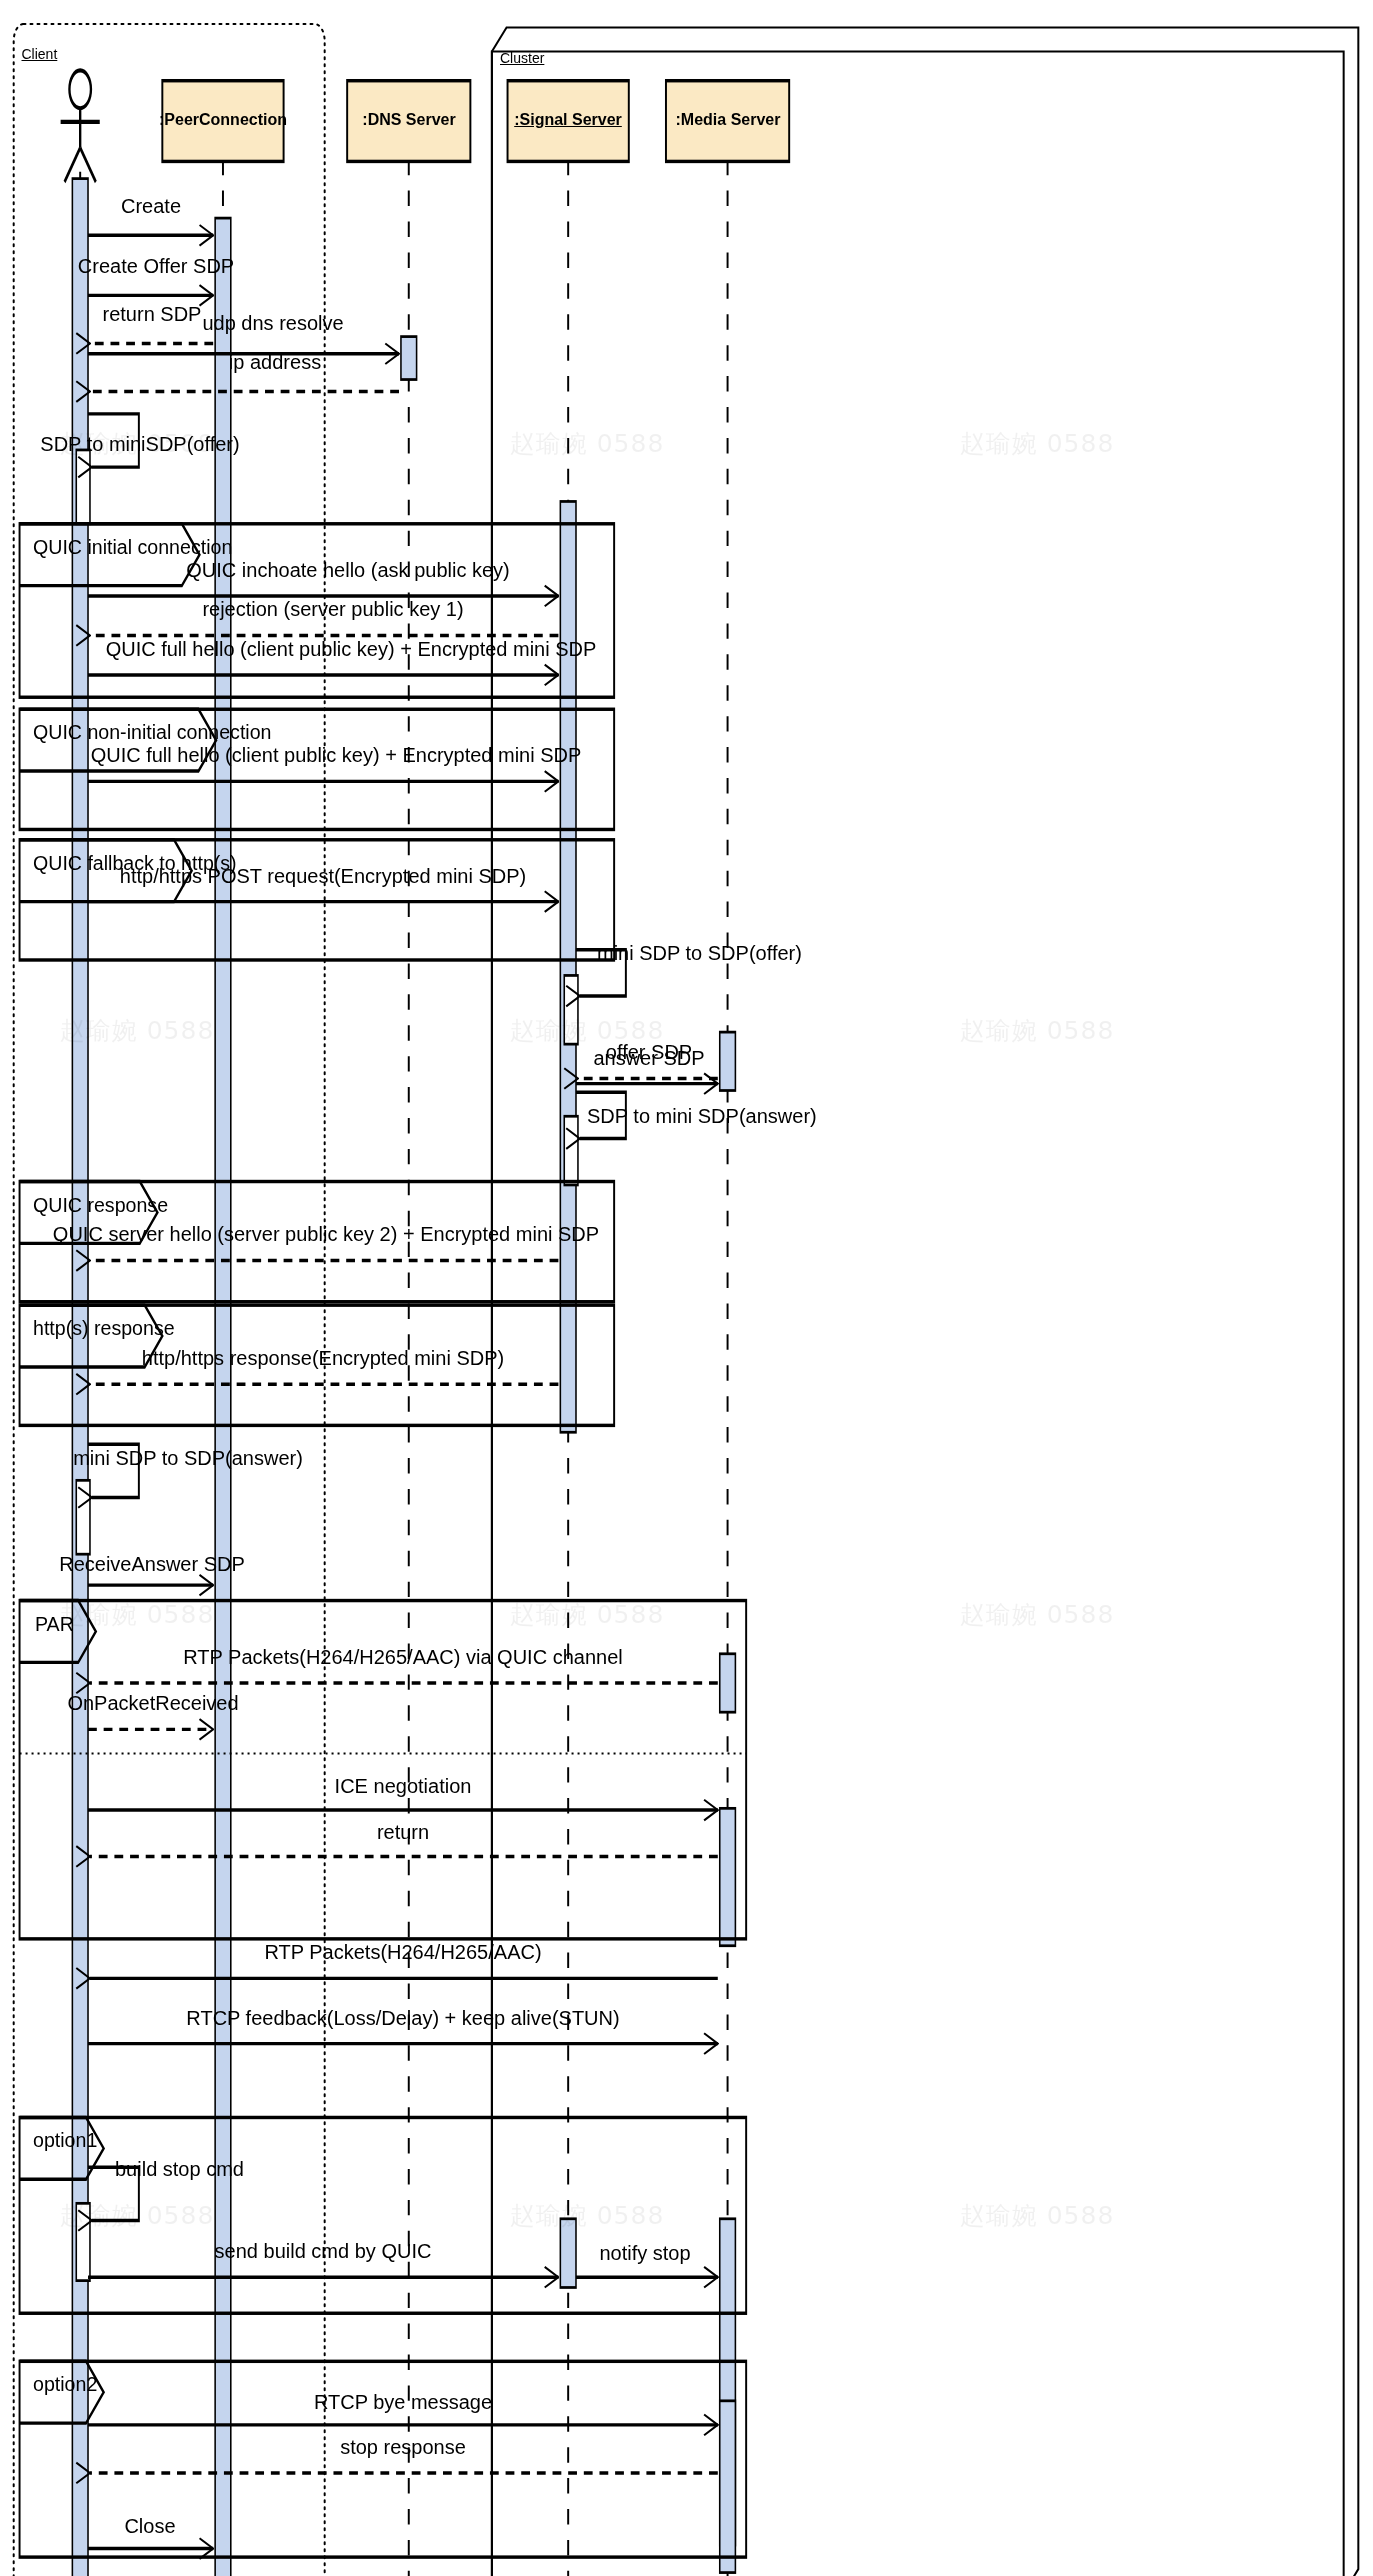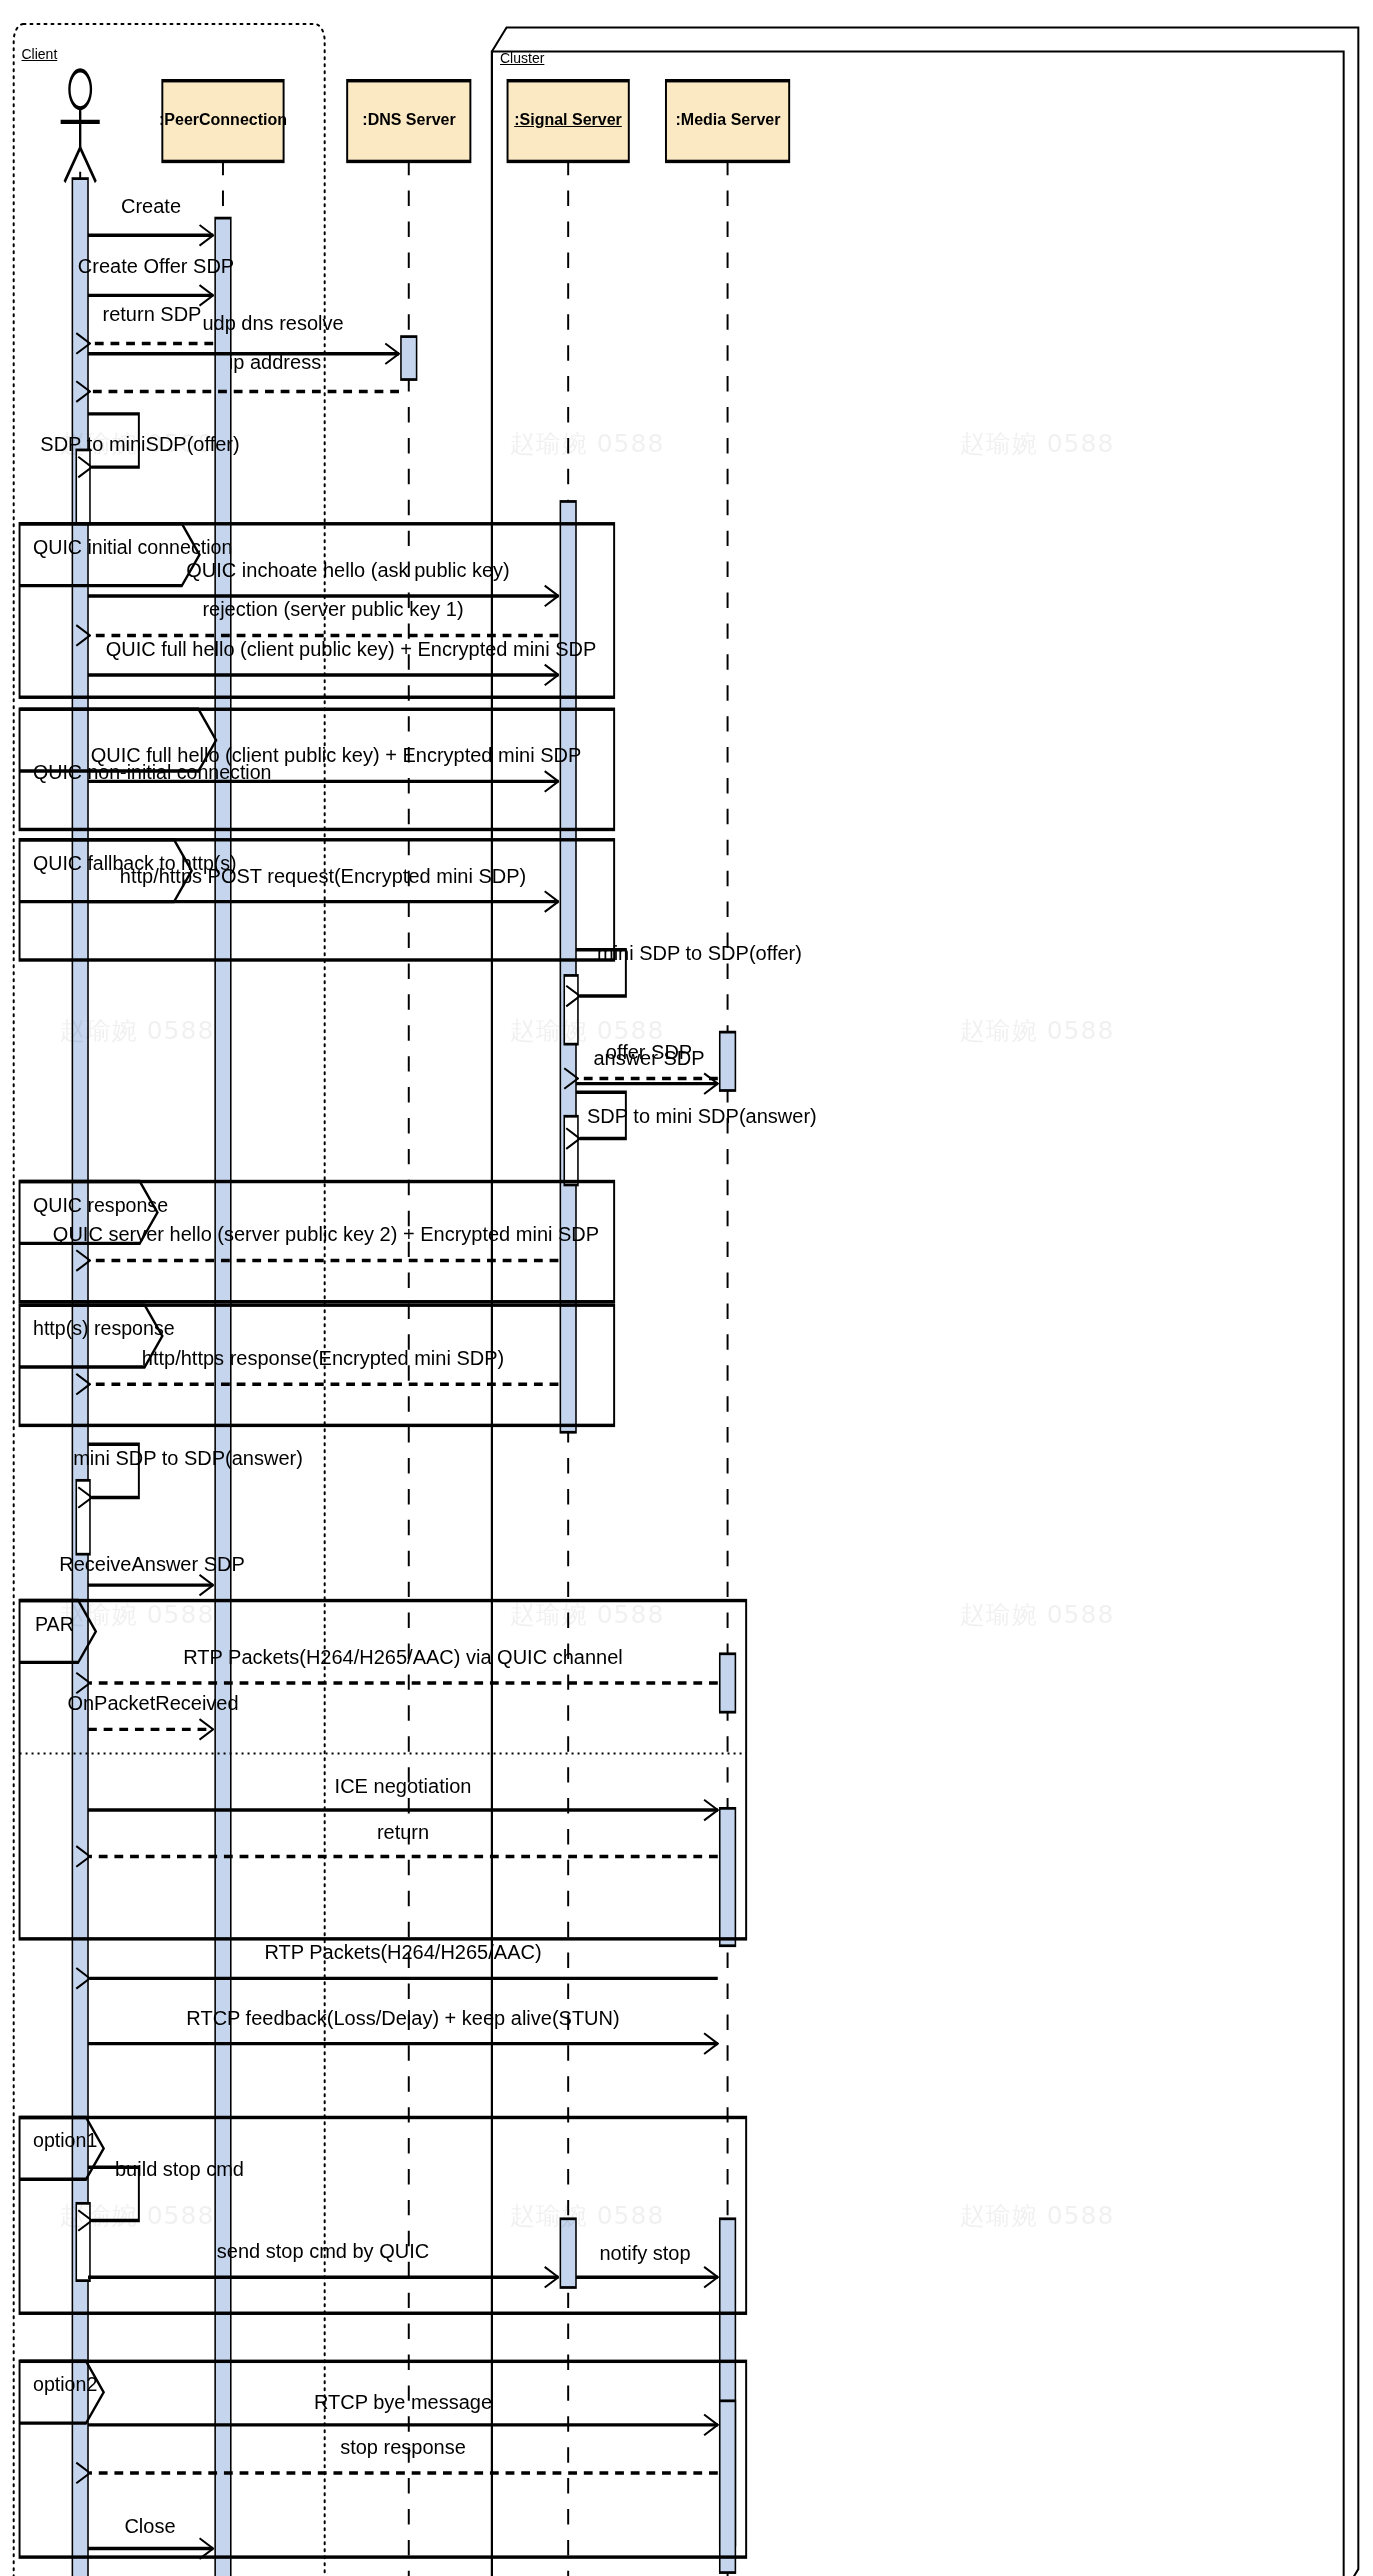--- a/index.html
+++ b/index.html
@@ -170,21 +170,21 @@
 
   <div class="pkgttl" style="left: 21.5px; top: 46px;">Client</div>
   <div class="pkgttl" style="left: 500px; top: 50px;">Cluster</div>
 
   <div class="boxlbl" style="left: 223px; top: 120px;">:PeerConnection</div>
   <div class="boxlbl" style="left: 409px; top: 120px;">:DNS Server</div>
   <div class="boxlbl" style="left: 568px; top: 120px; text-decoration: underline;">:Signal Server</div>
   <div class="boxlbl" style="left: 728px; top: 120px;">:Media Server</div>
 
   <div class="framelbl" style="left: 33px; top: 536px;">QUIC initial connection</div>
-  <div class="framelbl" style="left: 33px; top: 721px; margin-top: 40px;">QUIC non-initial connection</div>
+  <div class="framelbl" style="left: 33px; top: 721px;">QUIC non-initial connection</div>
   <div class="framelbl" style="left: 33px; top: 852px;">QUIC fallback to http(s)</div>
   <div class="framelbl" style="left: 33px; top: 1194px;">QUIC response</div>
   <div class="framelbl" style="left: 33px; top: 1317px;">http(s) response</div>
   <div class="framelbl" style="left: 35px; top: 1613px;">PAR</div>
   <div class="framelbl" style="left: 33px; top: 2129px;">option1</div>
   <div class="framelbl" style="left: 33px; top: 2373px;">option2</div>
 
   <div class="lbl c" style="left: 151px; top: 196px;">Create</div>
   <div class="lbl c" style="left: 156px; top: 256px;">Create Offer SDP</div>
   <div class="lbl c" style="left: 152px; top: 304px;">return SDP</div>
@@ -210,21 +210,21 @@
 
   <div class="lbl c" style="left: 403px; top: 1647px;">RTP Packets(H264/H265/AAC) via QUIC channel</div>
   <div class="lbl c" style="left: 153px; top: 1693px;">OnPacketReceived</div>
   <div class="lbl c" style="left: 403px; top: 1776px;">ICE negotiation</div>
   <div class="lbl c" style="left: 403px; top: 1822px;">return</div>
 
   <div class="lbl c" style="left: 403px; top: 1942px;">RTP Packets(H264/H265/AAC)</div>
   <div class="lbl c" style="left: 403px; top: 2008px;">RTCP feedback(Loss/Delay) + keep alive(STUN)</div>
 
   <div class="lbl l" style="left: 115px; top: 2159px;">build stop cmd</div>
-  <div class="lbl c" style="left: 323px; top: 2241px;">send stop cmd by QUIC</div>
+  <div class="lbl c" style="left: 323px; top: 2241px;">send build cmd by QUIC</div>
   <div class="lbl c" style="left: 645px; top: 2243px;">notify stop</div>
 
   <div class="lbl c" style="left: 403px; top: 2392px;">RTCP bye message</div>
   <div class="lbl c" style="left: 403px; top: 2437px;">stop response</div>
   <div class="lbl c" style="left: 150px; top: 2516px;">Close</div>
 
   <div class="wm" style="left: 137px; top: 443px;">赵瑜婉 0588</div>
   <div class="wm" style="left: 587px; top: 443px;">赵瑜婉 0588</div>
   <div class="wm" style="left: 1037px; top: 443px;">赵瑜婉 0588</div>
   <div class="wm" style="left: 137px; top: 1030px;">赵瑜婉 0588</div>

